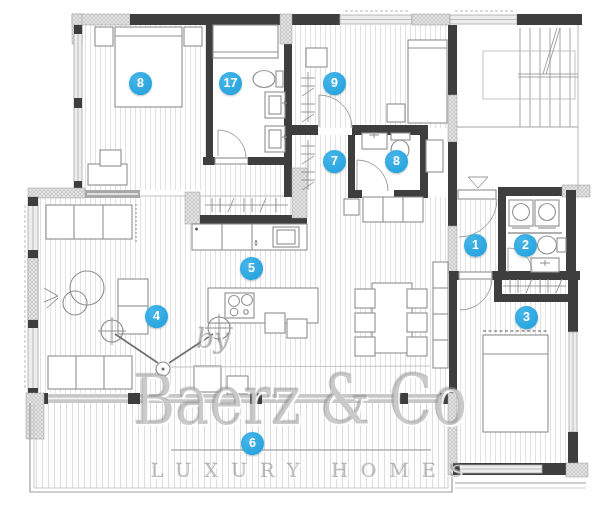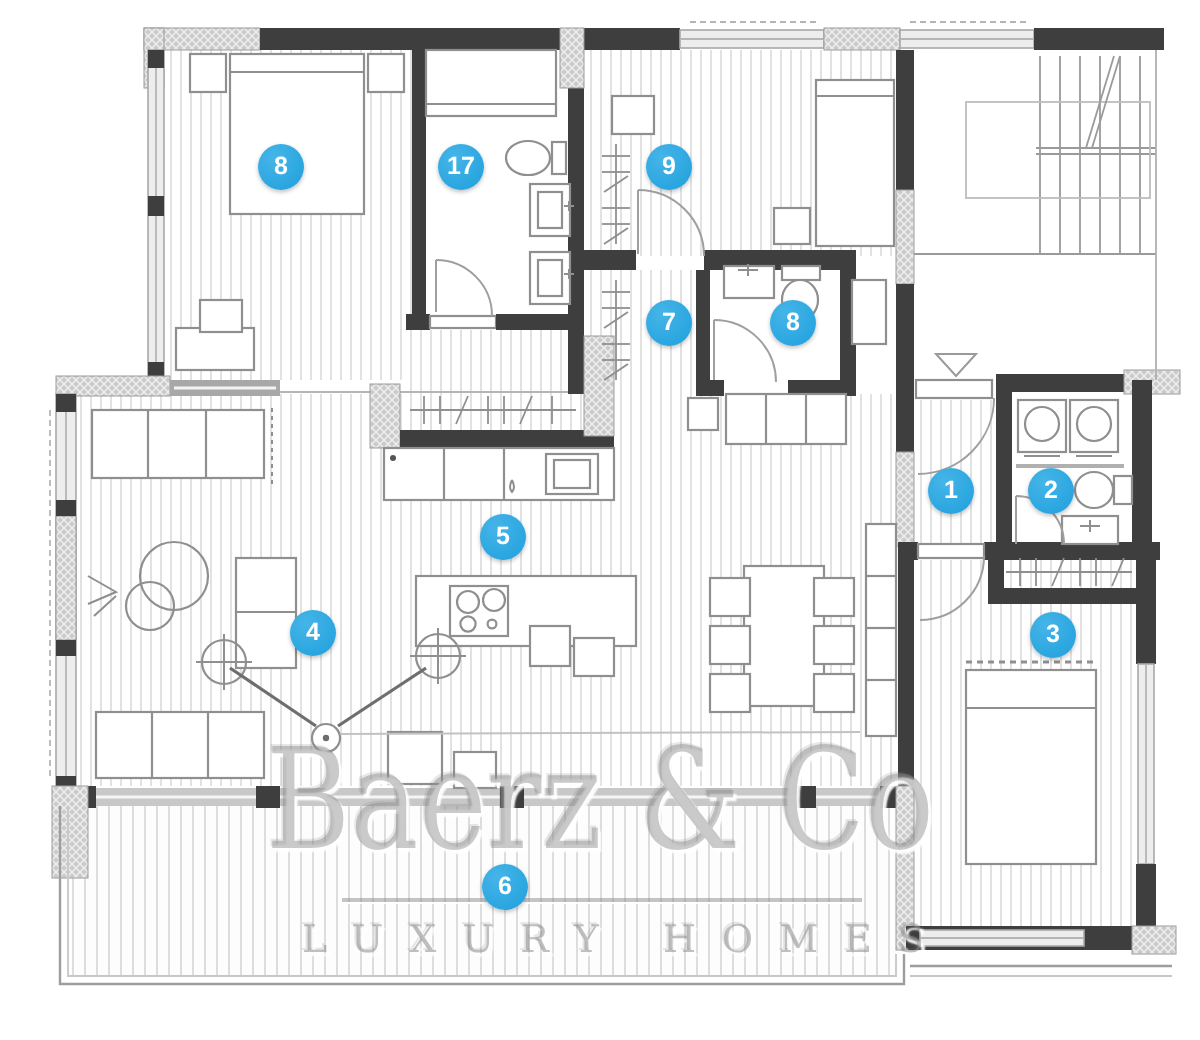--- a/index.html
+++ b/index.html
@@ -359,20 +359,21 @@
     <g>
       <line x1="158" y1="363" x2="115" y2="334" stroke="#6e6e6e" stroke-width="1.6"></line>
       <line x1="169" y1="363" x2="213" y2="334" stroke="#6e6e6e" stroke-width="1.6"></line>
       <circle class="f" cx="163" cy="369" r="7"></circle>
       <circle cx="163" cy="369" r="1.6" fill="#6e6e6e"></circle>
       <line x1="170" y1="367" x2="430" y2="366" stroke="#c2c2c2" stroke-width="1"></line>
     </g>
   </g>
 </svg>
 
+  <div class="wm wm-by">by</div>
   <div class="wm wm-brand">Baerz &amp; Co</div>
   <div class="wm-line"></div>
   <div class="wm wm-tagline">LUXURY HOMES</div>
 
   <div class="badge b1">1</div>
   <div class="badge b2">2</div>
   <div class="badge b3">3</div>
   <div class="badge b4">4</div>
   <div class="badge b5">5</div>
   <div class="badge b6">6</div>

